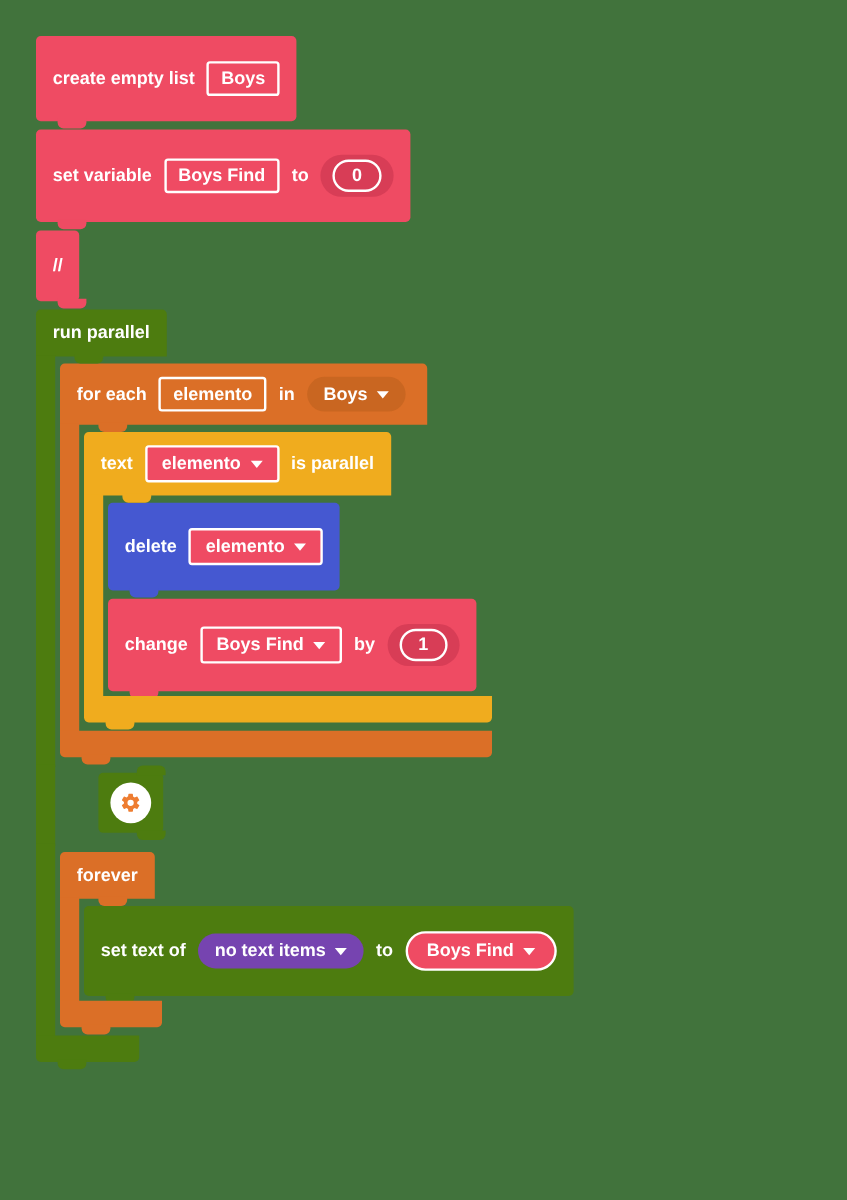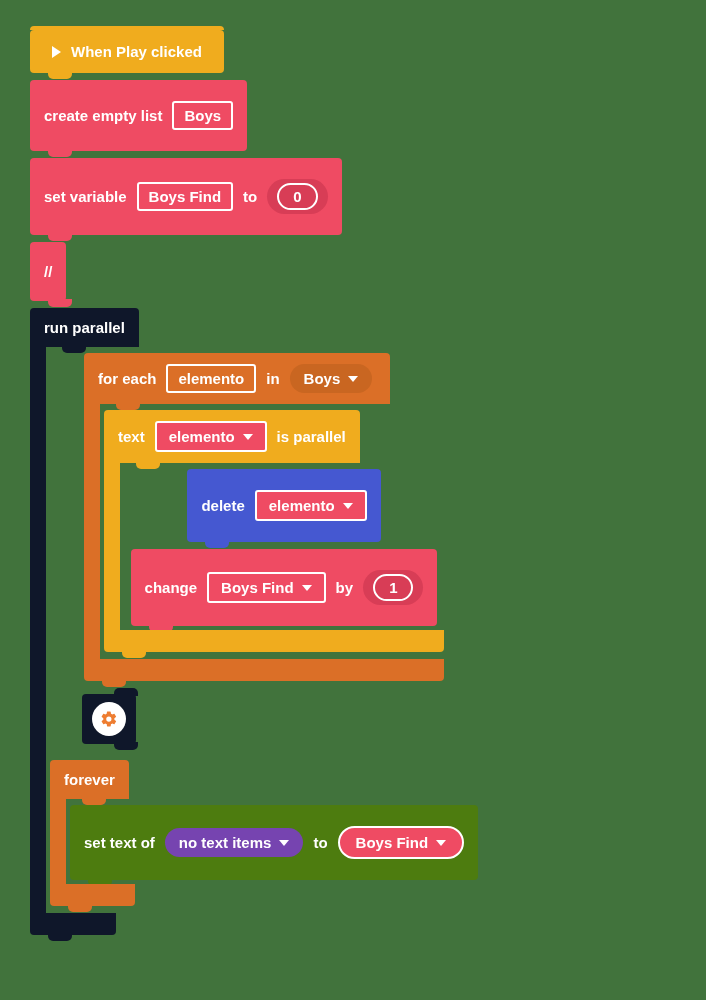--- a/index.html
+++ b/index.html
@@ -49,21 +49,21 @@
       top: -4px;
       height: 4px;
       width: 100%;
       background: inherit;
       border-radius: 4px 4px 0 0;
     }
 
     
     .yellow { background: #f0ac1e; }
     .red { background: #ef4b63; }
-    .orange { background: #0f172a; }
+    .orange { background: #4d7c0f; }
     .orange-dk { background: #db6f27; }
     .blue { background: #4558d1; }
     .purple { background: #4d7c0f; }
 
     
     .var-box {
       border: 2px solid #fff;
       padding: 4px 10px;
       border-radius: 3px;
       font-weight: 700;
@@ -181,21 +181,21 @@
       justify-content: center;
       width: 34px;
       height: 34px;
       background: #fff;
       border-radius: 50%;
       margin: 2px 0;
     }
     .gear-wrap svg { fill: #ee7d31; }
 
     .stack { display: flex; flex-direction: column; align-items: flex-start; }
-    .inner-stack { padding: 6px 0 0 4px; display: flex; flex-direction: column; align-items: center; }
+    .inner-stack { padding: 6px 0 0 4px; display: flex; flex-direction: column; align-items: flex-start; }
     .footw-when { width: 340px; }
     .footw-foreach { width: 360px; }
     .footw-parallel { width: 86px; }
     .footw-forever { width: 85px; }
 
     
     .gear-block {
       padding: 6px 10px;
       border-radius: 4px;
       display: inline-flex;
@@ -212,24 +212,20 @@
     }
     .gear-block::before{ top:-6px; border-radius:5px 5px 0 0;}
     .gear-block::after{ bottom:-6px; border-radius:0 0 5px 5px;}
 
   </style>
 </head>
 <body>
 
 <div class="stack">
 
-  <div class="block hat yellow">
-    <span class="play-triangle"></span>
-    <span>When Play clicked</span>
-  </div>
 
   <div class="block red">
     <span>create empty list</span>
     <span class="var-box">Boys</span>
   </div>
 
   <div class="block red">
     <span>set variable</span>
     <span class="var-box">Boys Find</span>
     <span>to</span>

